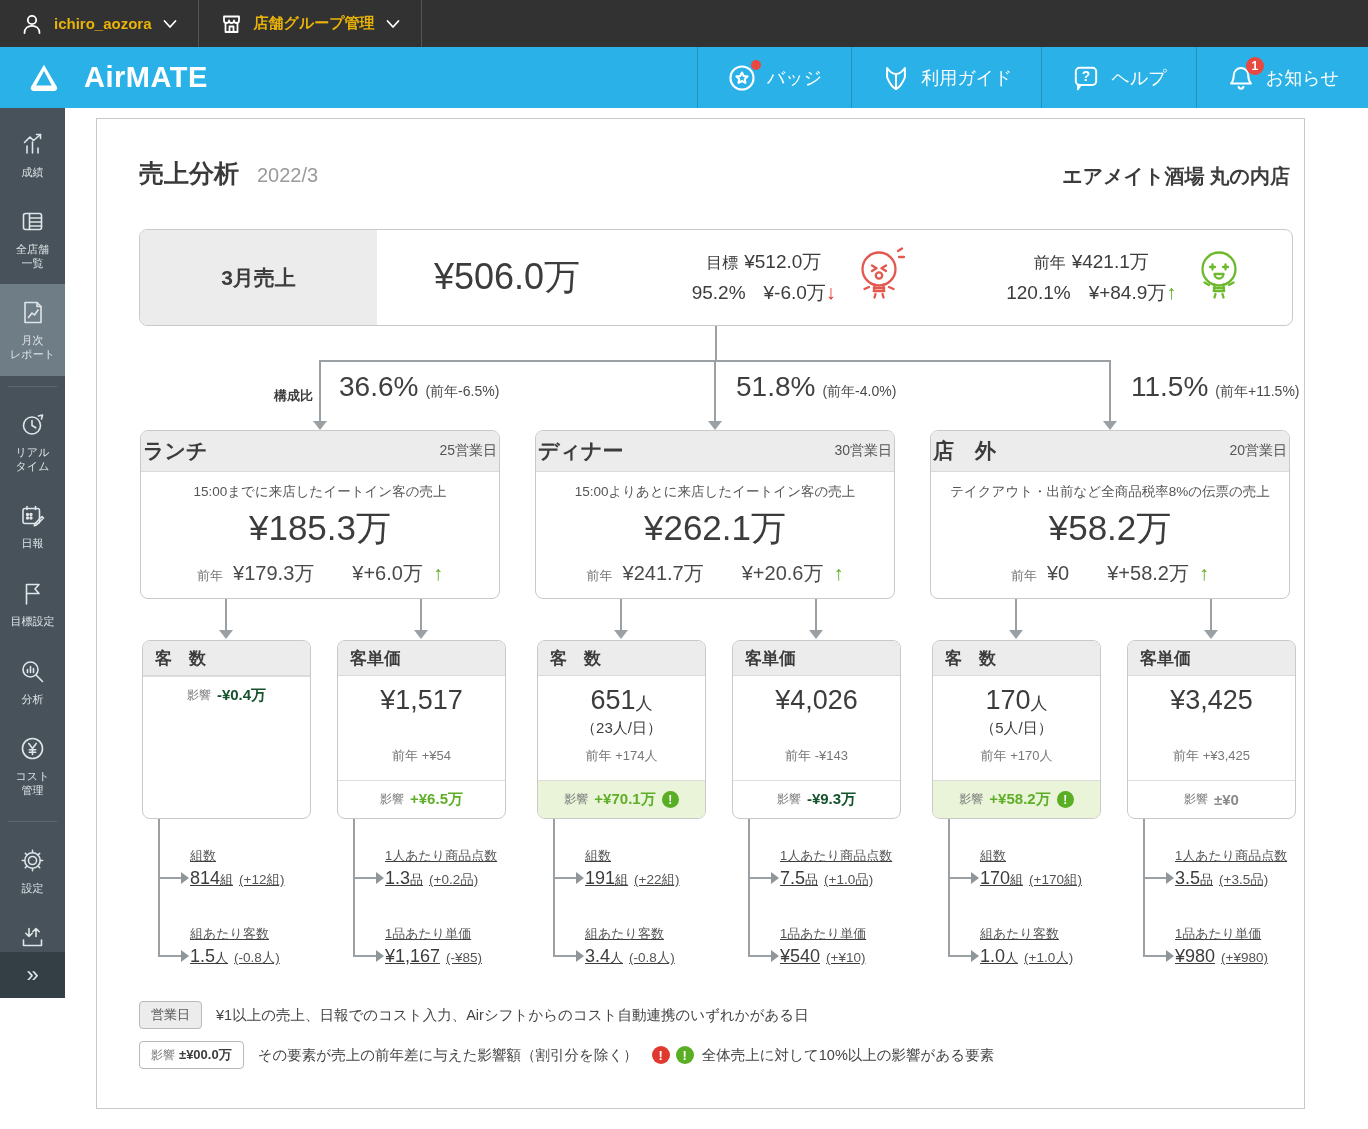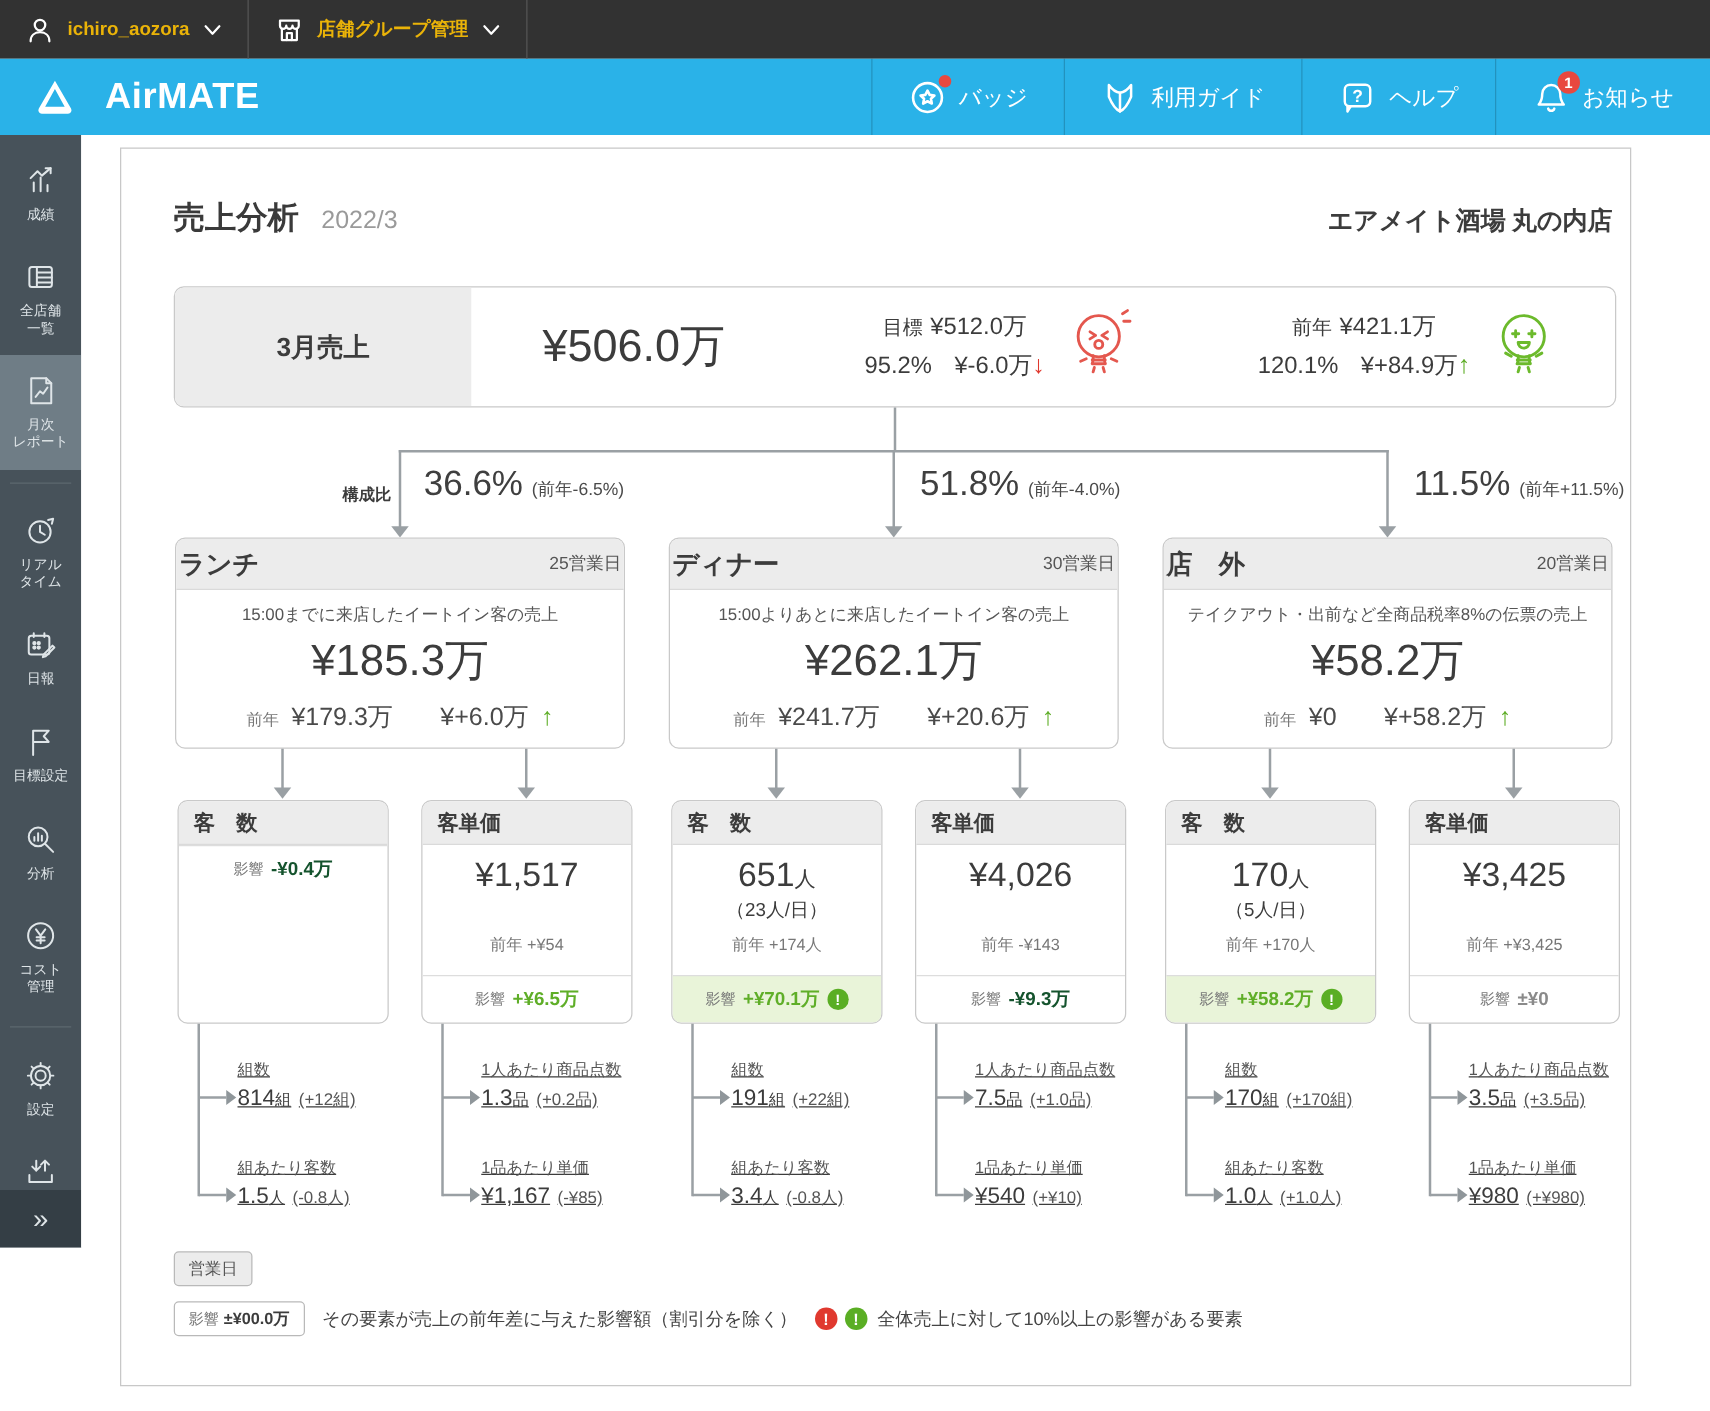--- a/index.html
+++ b/index.html
@@ -561,20 +561,21 @@
         <div class="leaf-label">1人あたり商品点数</div>
         <div class="leaf-val"><span class="lv">3.5</span><span class="lu">品</span><span class="ld">(+3.5品)</span></div>
       </div>
       <div class="leaf" style="left:1078px; top:806px;">
         <div class="leaf-label">1品あたり単価</div>
         <div class="leaf-val"><span class="lv">¥980</span><span class="lu"></span><span class="ld">(+¥980)</span></div>
       </div>
 
       <div class="legend-row" style="top:882px;">
         <span class="badge1">営業日</span>
+        <span class="legend-text">¥1以上の売上、日報でのコスト入力、Airシフトからのコスト自動連携のいずれかがある日</span>
       </div>
       <div class="legend-row" style="top:922px;">
         <span class="badge2"><span class="b2lab">影響</span><span class="b2val">±¥00.0万</span></span>
         <span class="legend-text">その要素が売上の前年差に与えた影響額（割引分を除く）</span>
         <span class="lgi red">!</span>
         <span class="lgi green" style="margin-left:-8px;">!</span>
         <span class="legend-text" style="margin-left:-6px;">全体売上に対して10%以上の影響がある要素</span>
       </div>
 
     </div>

